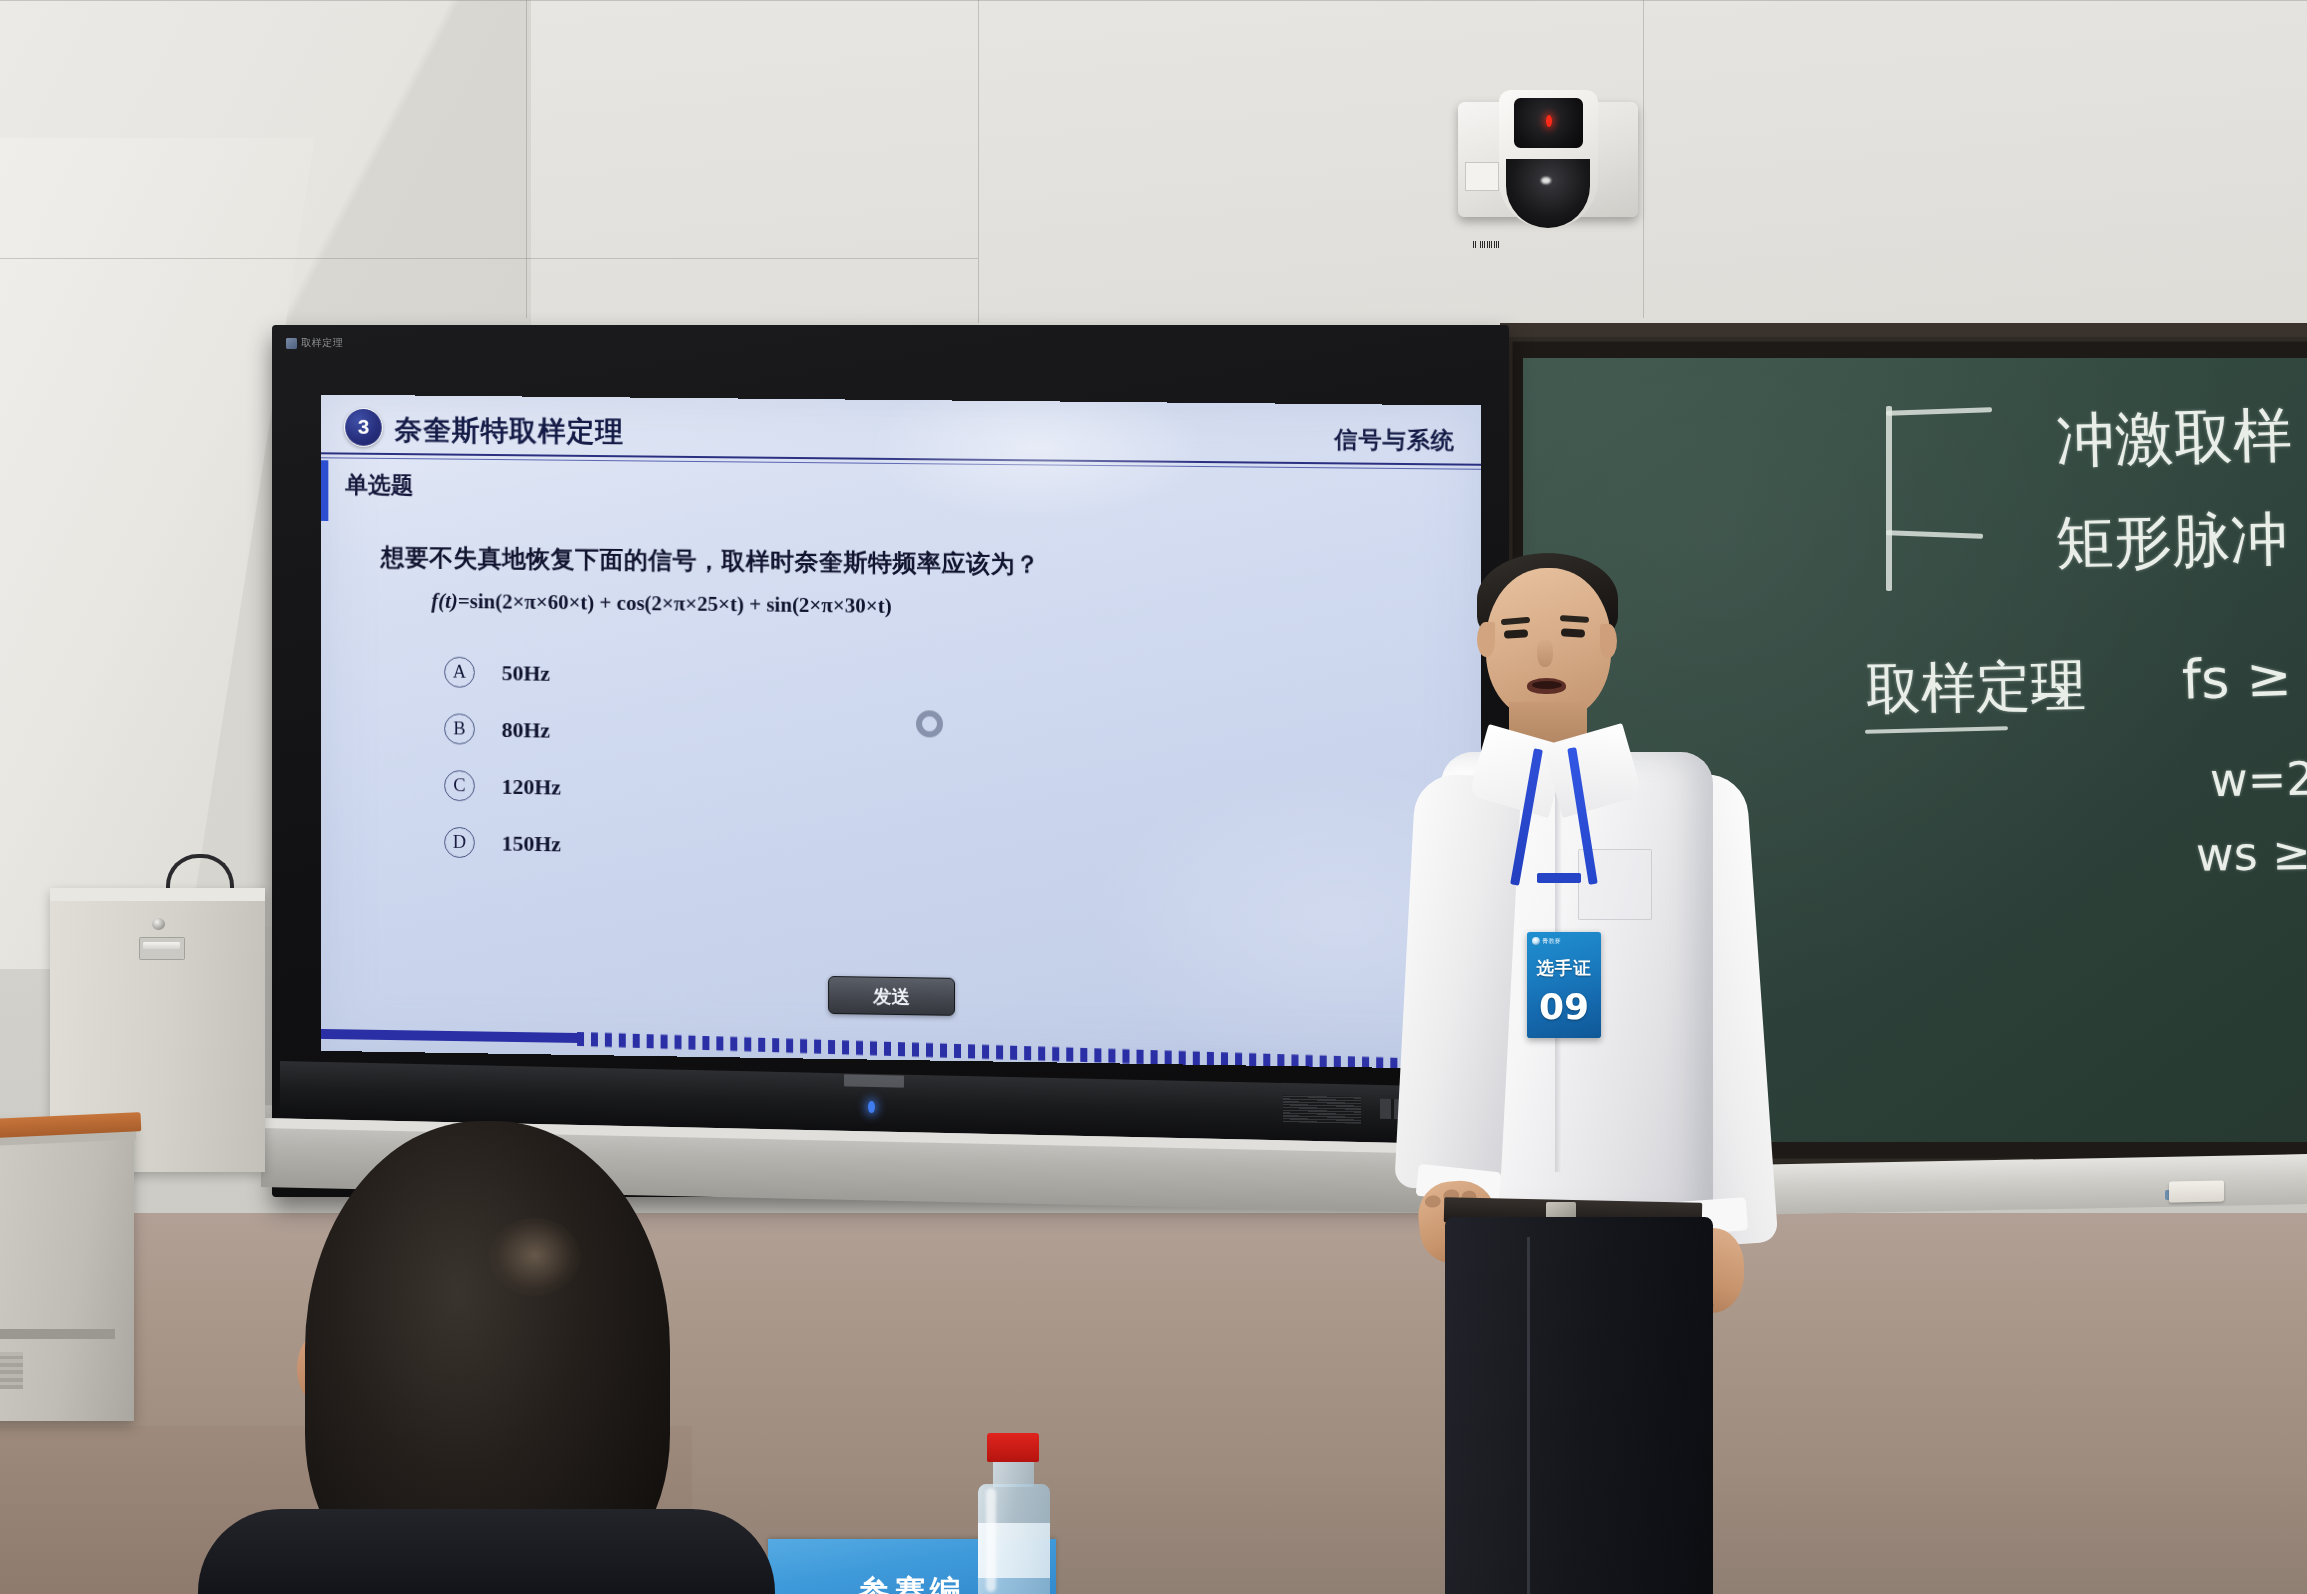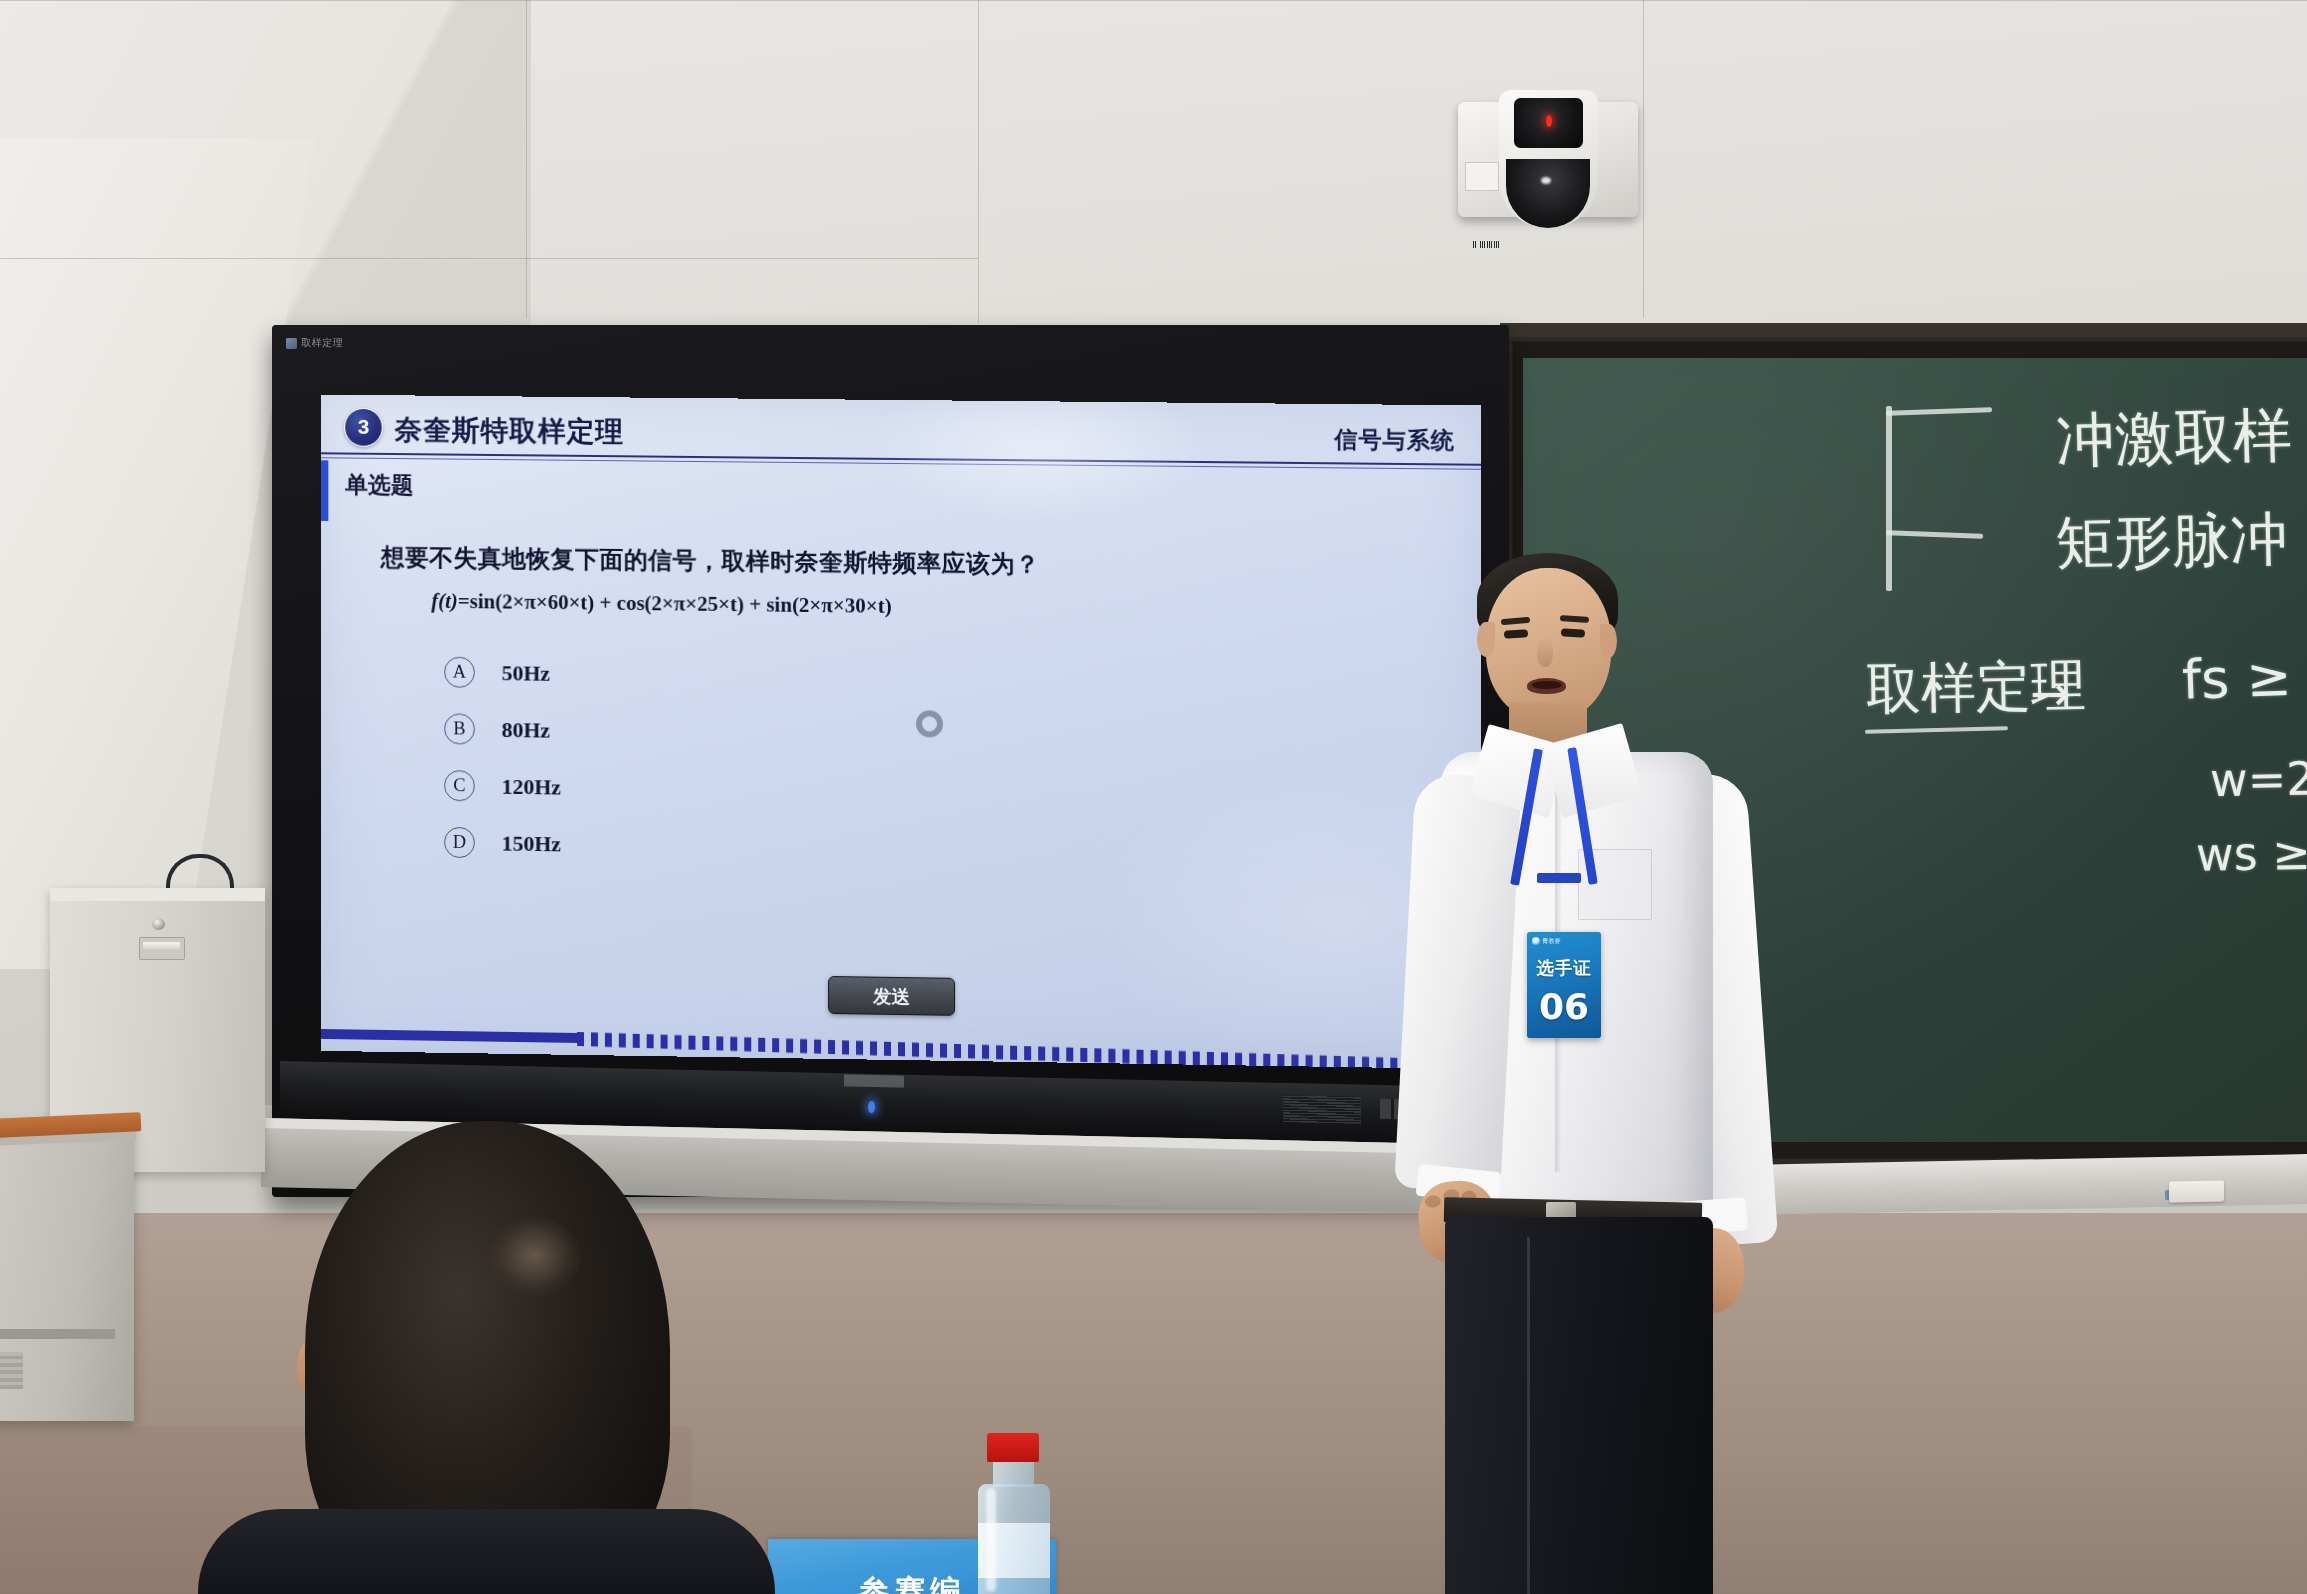--- a/index.html
+++ b/index.html
@@ -724,21 +724,21 @@
     <div class="lanyard-l"></div>
     <div class="lanyard-r"></div>
     <div class="lanyard-v"></div>
 
     <div class="badge">
       <div class="badge-logo">
         <span class="badge-logo-dot"></span>
         <span class="badge-logo-txt">青教赛</span>
       </div>
       <div class="badge-type">选手证</div>
-      <div class="badge-num">06</div>
+      <div class="badge-num">09</div>
     </div>
 
     <div class="cuff-l"></div>
     <div class="fist">
       <div class="knuckle" style="left:8.3px;top:12px;width:15.7px;height:12px;"></div>
       <div class="knuckle" style="left:27px;top:8.3px;width:15.7px;height:12px;"></div>
       <div class="knuckle" style="left:45px;top:11px;width:14.8px;height:12px;"></div>
     </div>
     <div class="cuff-r"></div>
     <div class="hand-r"></div>

